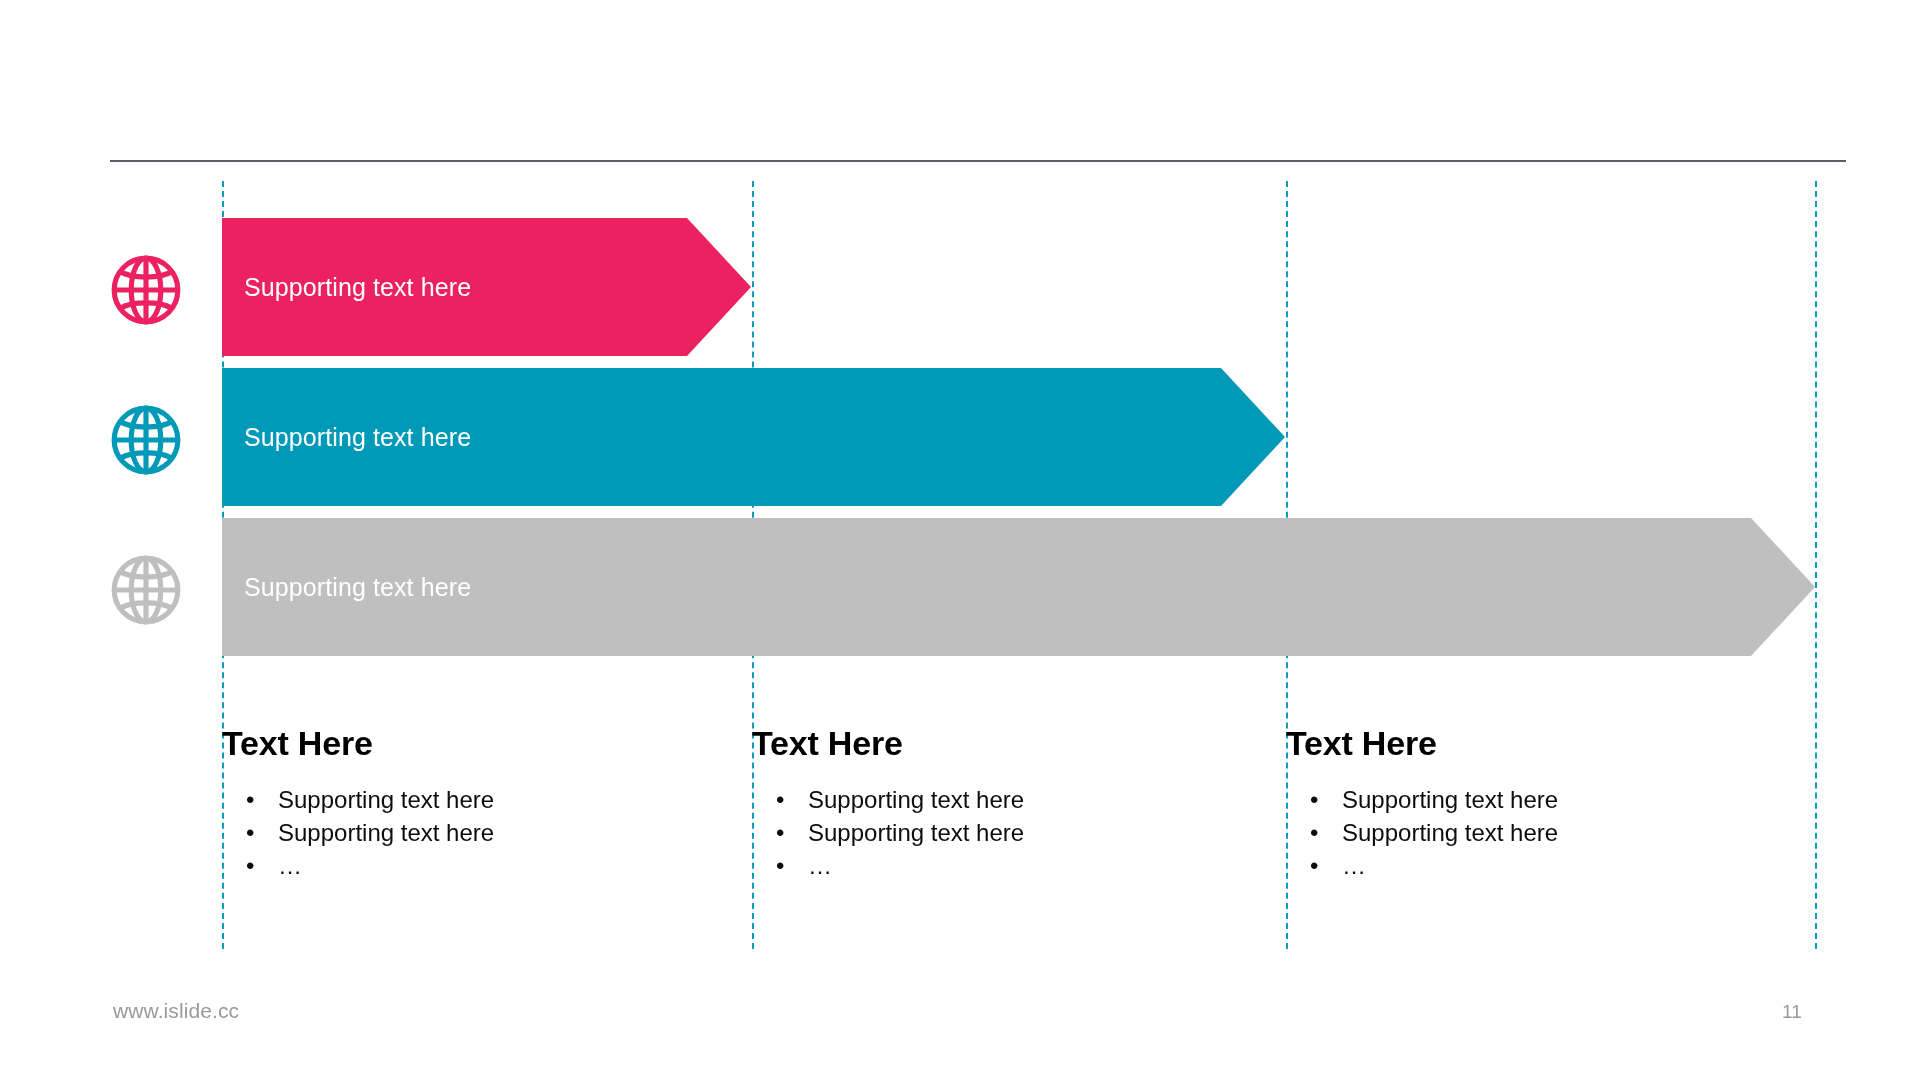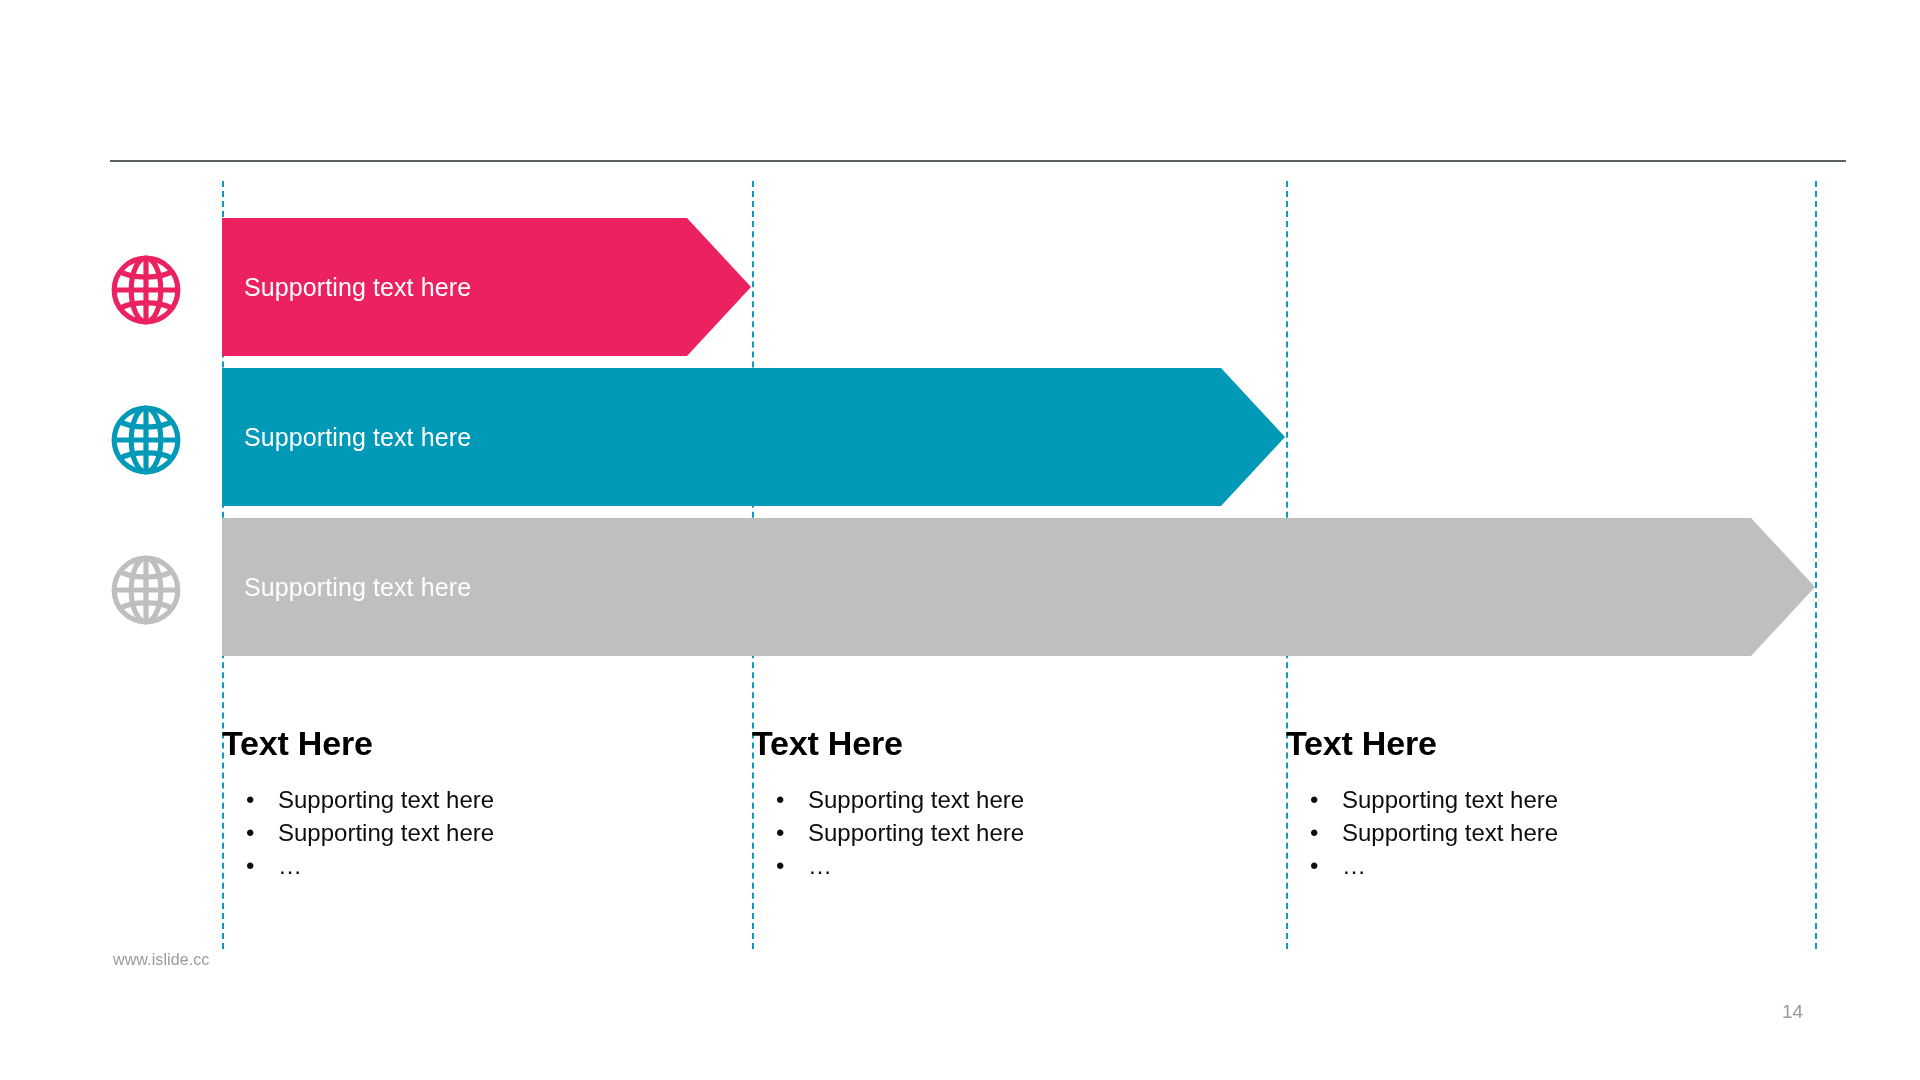--- a/index.html
+++ b/index.html
@@ -95,22 +95,22 @@
     top: 0;
     font-size: 24px;
     line-height: 1.37;
     color: #0d0d0d;
   }
 
   
   .footer-url {
     position: absolute;
     left: 113px;
-    top: 951px;
-    font-size: 16px;
+    top: 999px;
+    font-size: 21px;
     color: #9a9a9a;
     letter-spacing: 0.1px;
   }
   .footer-page {
     position: absolute;
     left: 1782px;
     top: 1001px;
     font-size: 19px;
     color: #9a9a9a;
     text-align: left;
@@ -200,15 +200,15 @@
   <div class="col" style="left:1286px; width:529px;">
     <div class="col-title">Text Here</div>
     <ul class="bullets">
       <li><span class="dot">•</span><span>Supporting  text here</span></li>
       <li><span class="dot">•</span><span>Supporting  text here</span></li>
       <li><span class="dot">•</span><span>…</span></li>
     </ul>
   </div>
 
   <div class="footer-url">www.islide.cc</div>
-  <div class="footer-page">14</div>
+  <div class="footer-page">11</div>
 
 </div>
 
 </body></html>

